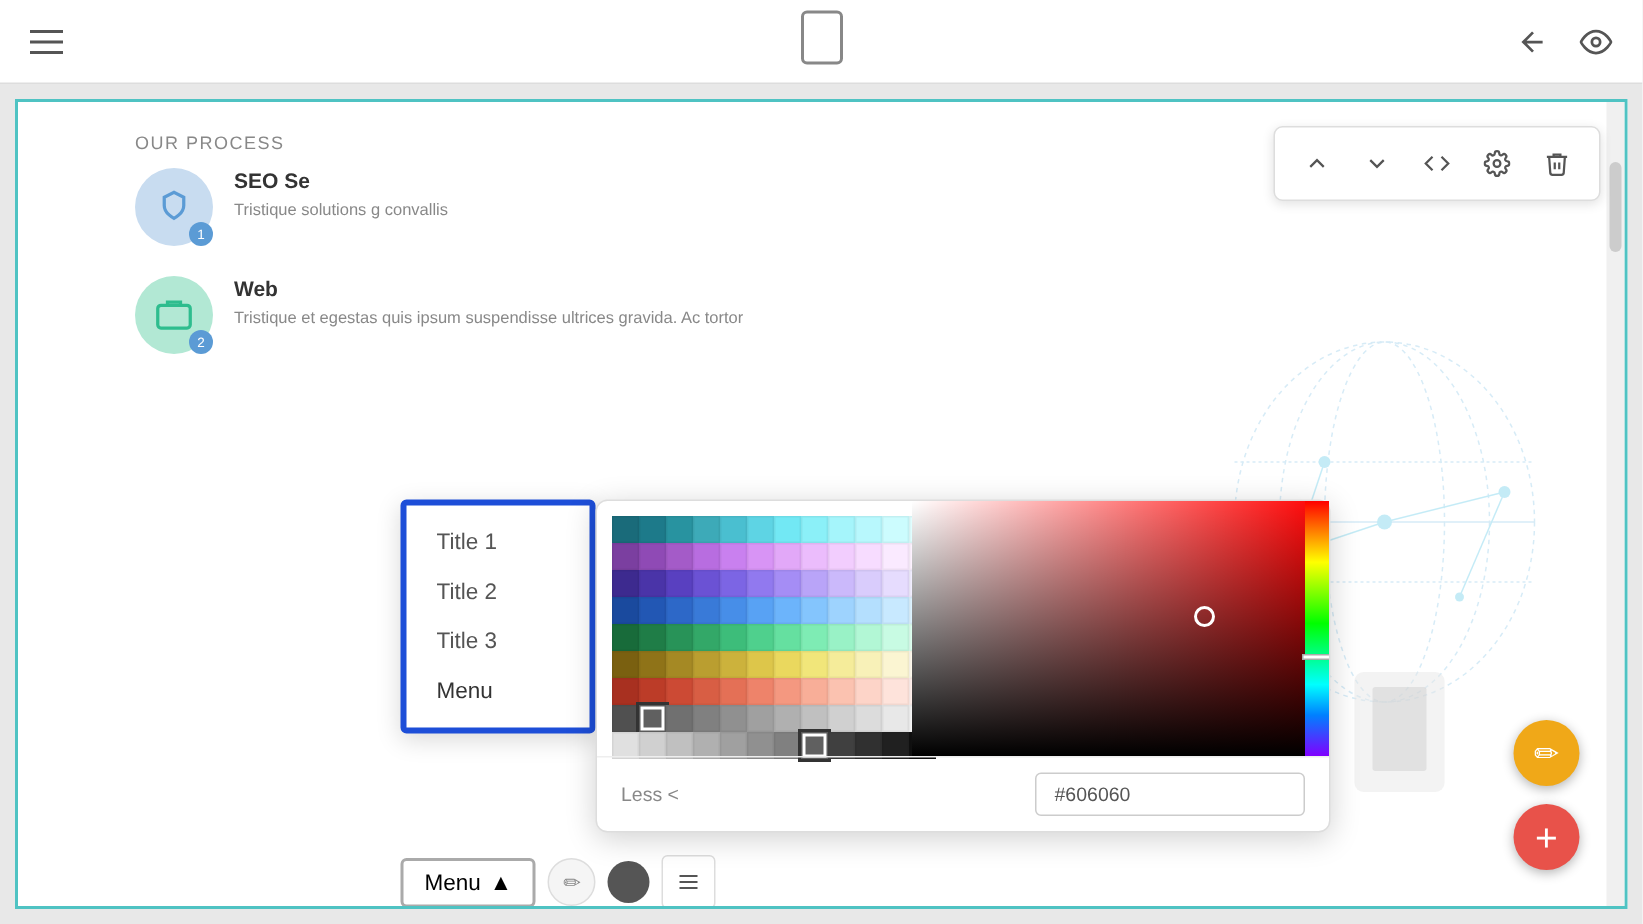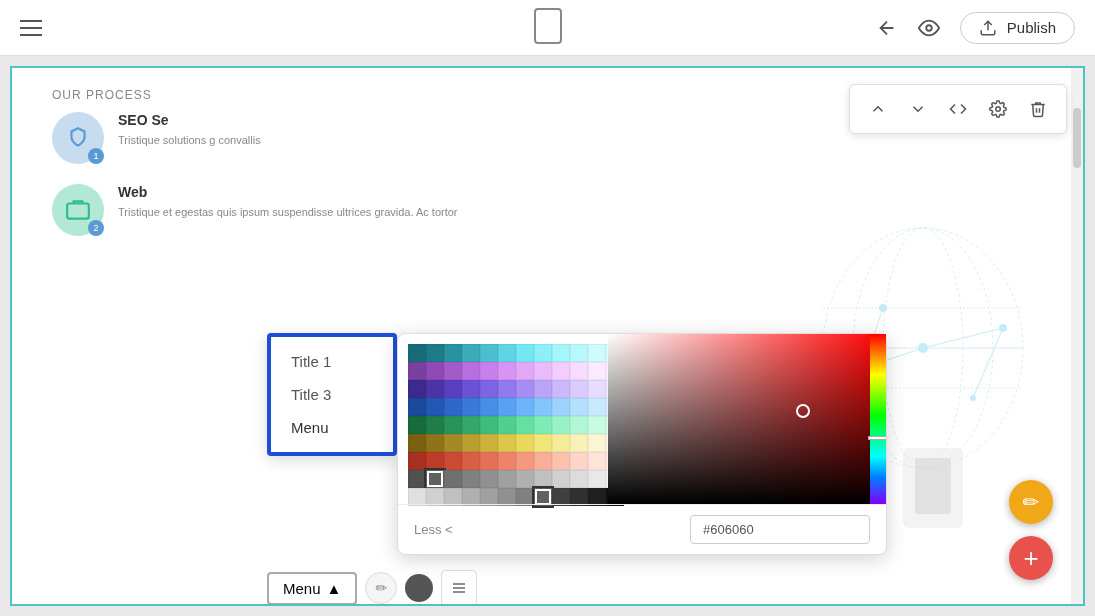--- a/index.html
+++ b/index.html
@@ -41,20 +41,21 @@
     }
 
     
     .canvas {
       flex: 1;
       background: #fff;
       border: 2px solid #4fc3c3;
       margin: 10px;
       position: relative;
       overflow: hidden;
+      padding-left: 38px;
     }
 
     
     .canvas-toolbar {
       position: absolute;
       top: 16px;
       right: 16px;
       background: #fff;
       border: 1px solid #ddd;
       border-radius: 6px;
@@ -401,28 +402,20 @@
       <svg class="icon" viewBox="0 0 24 24" fill="none" stroke="#555" stroke-width="2">
         <path d="M19 12H5M12 5l-7 7 7 7"></path>
       </svg>
     </div>
     <div class="eye-icon">
       <svg class="icon" viewBox="0 0 24 24" fill="none" stroke="#555" stroke-width="2">
         <path d="M1 12s4-8 11-8 11 8 11 8-4 8-11 8-11-8-11-8z"></path>
         <circle cx="12" cy="12" r="3"></circle>
       </svg>
     </div>
-    <button class="publish-btn">
-      <svg width="18" height="18" viewBox="0 0 24 24" fill="none" stroke="#555" stroke-width="2" style="margin-right:4px;vertical-align:middle">
-        <path d="M21 15v4a2 2 0 0 1-2 2H5a2 2 0 0 1-2-2v-4"></path>
-        <polyline points="17 8 12 3 7 8"></polyline>
-        <line x1="12" y1="3" x2="12" y2="15"></line>
-      </svg>
-      <span>Publish</span>
-    </button>
   </div>
 </div>
 
 <div class="main-area">
 
   <div class="canvas">
 
     <div class="canvas-toolbar">
       <div class="canvas-toolbar-btn">
         <svg width="18" height="18" viewBox="0 0 24 24" fill="none" stroke="#555" stroke-width="2">
@@ -508,20 +501,21 @@
           <line x1="200" y1="220" x2="220" y2="160" stroke="#5bc8e8" stroke-width="1"></line>
         </g>
 
         <rect x="240" y="300" width="60" height="80" rx="6" fill="#ddd" opacity="0.5"></rect>
         <rect x="252" y="310" width="36" height="56" rx="2" fill="#bbb" opacity="0.5"></rect>
       </svg>
     </div>
 
     <div class="dropdown-menu">
       <div class="dropdown-menu-item">Title 1</div>
+      <div class="dropdown-menu-item">Title 2</div>
       <div class="dropdown-menu-item">Title 3</div>
       <div class="dropdown-menu-item active">Menu</div>
     </div>
 
     <div class="bottom-menu-bar">
       <button class="menu-dropdown-btn">
         <span>Menu</span>
         <span>▲</span>
       </button>
       <div class="edit-pencil-btn">✏</div>

